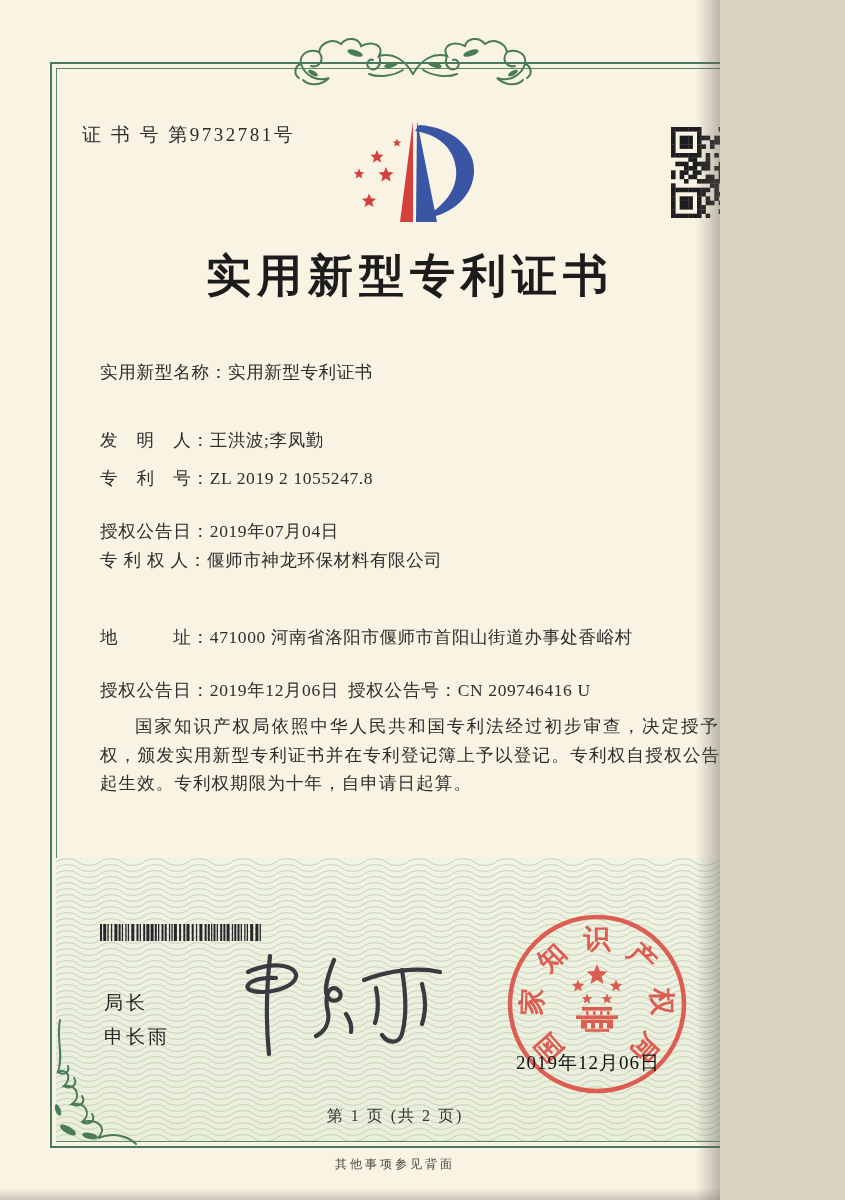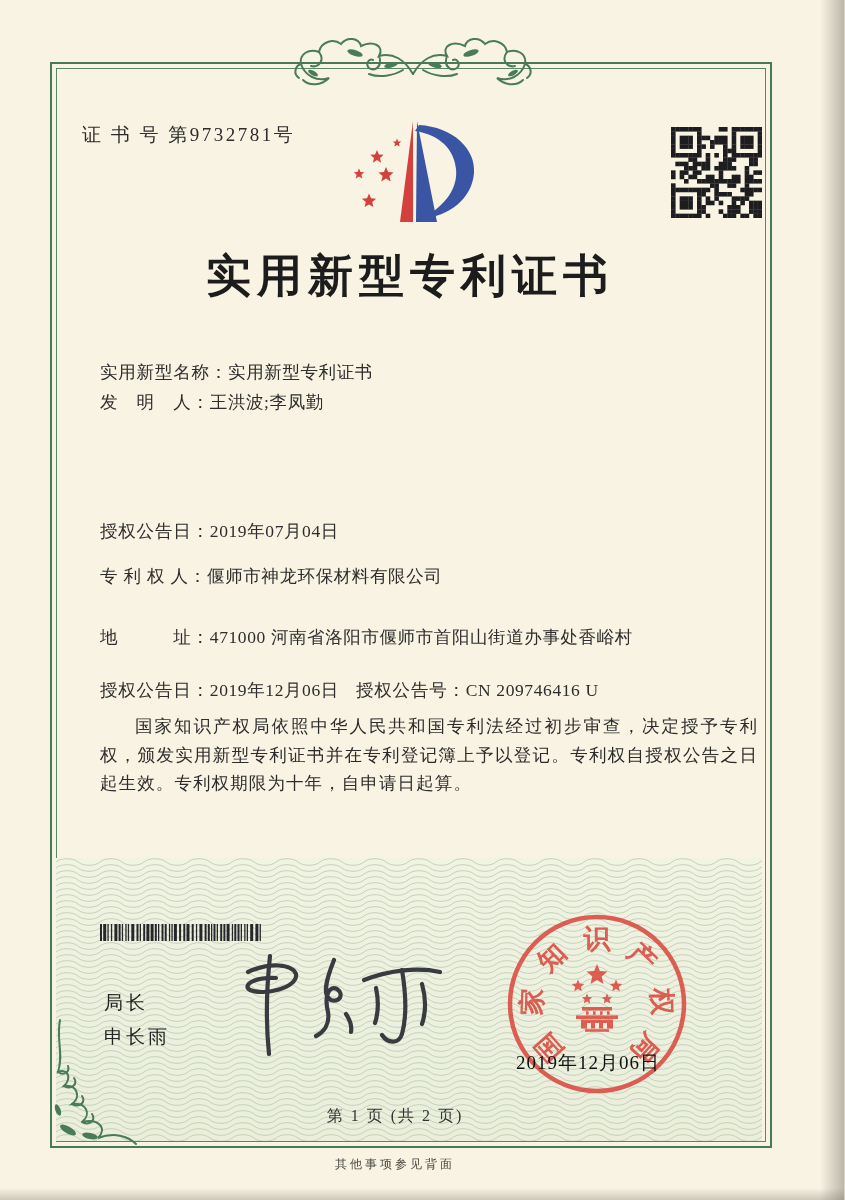--- a/index.html
+++ b/index.html
@@ -1,16 +1,16 @@
 <!DOCTYPE html>
 <html><head>
 <meta charset="utf-8">
 <style>
   html,body{margin:0;padding:0;background:#d9d4c4;}
-  .page{position:relative;width:844px;height:1200px;overflow:hidden;
+  .page{position:relative;width:720px;height:1200px;overflow:hidden;
         background:#f8f3e3;font-family:"Liberation Serif","DejaVu Serif",serif;}
   
   .frame{position:absolute;left:50px;top:62px;width:718px;height:1082px;
          border:2.5px solid #47795A;z-index:1;}
   .frame-inner{position:absolute;left:4px;top:4px;right:4px;bottom:4px;
          border:1px solid #598767;}
   
   .wave-area{position:absolute;left:56px;top:858px;width:706px;height:283px;
          background:linear-gradient(180deg,#f1f3e3,#eaeedb);z-index:2;}
   .wave-area svg{display:block;}
@@ -20,23 +20,23 @@
   
   .cert-no{position:absolute;left:82px;top:122px;font-size:19px;letter-spacing:2.5px;
          color:#2c2c2c;z-index:5;}
   .logo{position:absolute;left:350px;top:112px;width:130px;height:124px;z-index:5;}
   .qr{position:absolute;left:671px;top:127px;width:91px;height:91px;z-index:5;}
   .title{position:absolute;left:0;top:246px;width:820px;margin:0;text-align:center;
          font-size:45px;font-weight:700;letter-spacing:6px;color:#1c1c1c;z-index:5;}
   
   .frow{position:absolute;left:100px;font-size:17.5px;letter-spacing:.8px;
         color:#2d2d2d;white-space:nowrap;z-index:5;}
-  .r0{top:360px}.r1{top:390px}.r2{top:466px}.r3{top:519px}.r4{top:564px}.r5{top:625px}
+  .r0{top:360px}.r1{top:428px}.r2{top:466px}.r3{top:519px}.r4{top:548px}.r5{top:625px}
   .grant{top:678px;width:640px;}
-  .grant .pair2{position:absolute;left:256px;}
+  .grant .pair2{position:absolute;left:248px;}
   .fval{letter-spacing:.6px;}
   
   .bodytext{position:absolute;left:100px;top:712px;width:658px;font-size:17.5px;
         line-height:28.5px;letter-spacing:1.1px;text-align:justify;color:#2c2c2c;z-index:5;}
   .bodytext p{margin:0;text-indent:2em;}
   
   .barcode{position:absolute;left:100px;top:924px;z-index:6;}
   .officer{position:absolute;left:104px;top:986px;z-index:6;
         font-family:"Liberation Sans","DejaVu Sans",sans-serif;font-size:19px;
         letter-spacing:3px;color:#222;line-height:34px;}
@@ -406,20 +406,23 @@
     </svg>
 
   <h1 class="title">实用新型专利证书</h1>
 
   <div class="frow r0">
     <span>实用新型名称：</span><span class="fval">实用新型专利证书</span>
   </div>
   <div class="frow r1">
     <span>发　明　人：</span><span class="fval">王洪波;李凤勤</span>
   </div>
+  <div class="frow r2">
+    <span>专　利　号：</span><span class="fval">ZL 2019 2 1055247.8</span>
+  </div>
   <div class="frow r3">
     <span>授权公告日：</span><span class="fval">2019年07月04日</span>
   </div>
   <div class="frow r4">
     <span>专 利 权 人：</span><span class="fval">偃师市神龙环保材料有限公司</span>
   </div>
   <div class="frow r5">
     <span>地　　　址：</span><span class="fval">471000 河南省洛阳市偃师市首阳山街道办事处香峪村</span>
   </div>
   <div class="frow grant">

